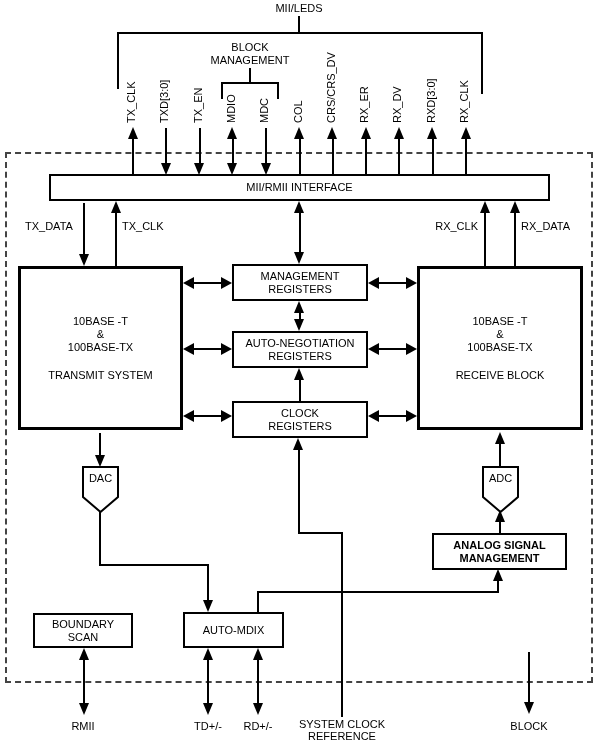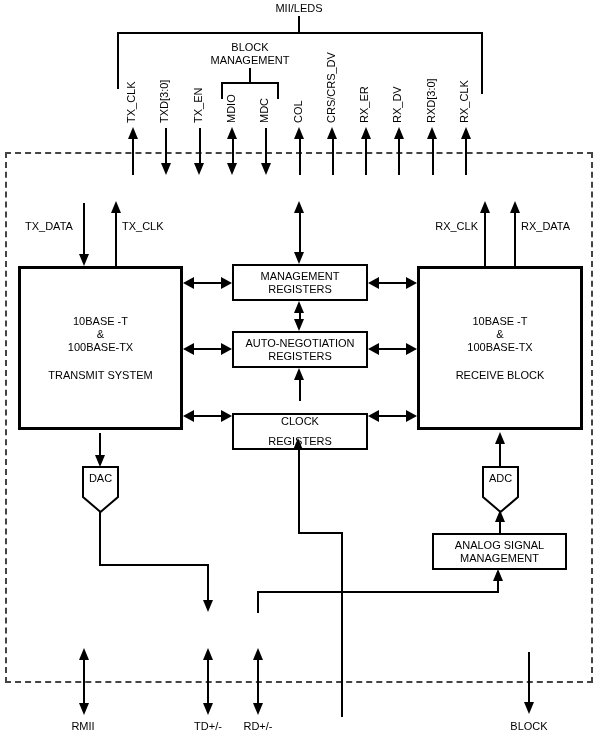--- a/index.html
+++ b/index.html
@@ -76,20 +76,23 @@
       <div class="v" style="left: 398.4px; top: 139px; height: 36px;"></div>
       <div class="tu" style="left: 393.9px; top: 127px;"></div>
       <div class="vlabel" style="left: 424.7px; top: 37px; height: 86px; width: 16px;">RXD[3:0]</div>
       <div class="v" style="left: 431.7px; top: 139px; height: 36px;"></div>
       <div class="tu" style="left: 427.2px; top: 127px;"></div>
       <div class="vlabel" style="left: 458px; top: 37px; height: 86px; width: 16px;">RX_CLK</div>
       <div class="v" style="left: 465px; top: 139px; height: 36px;"></div>
       <div class="tu" style="left: 460.5px; top: 127px;"></div>
     </div>
 
+  <div class="box" style="left:49px;top:174px;width:497px;height:23px;">
+    <span>MII/RMII INTERFACE</span>
+  </div>
 
   <div class="v" style="left:83px;top:203px;height:52px;"></div>
   <div class="td" style="left:78.5px;top:254px;"></div>
   <div class="lbl" style="left:25px;top:220px;">TX_DATA</div>
 
   <div class="tu" style="left:110.5px;top:201px;"></div>
   <div class="v" style="left:115px;top:212px;height:54px;"></div>
   <div class="lbl" style="left:122px;top:220px;">TX_CLK</div>
 
   <div class="tu" style="left:294px;top:201px;"></div>
@@ -120,21 +123,21 @@
   <div class="box" style="left:232px;top:264px;width:132px;height:33px;">
     <span>MANAGEMENT</span>
     <span>REGISTERS</span>
   </div>
 
   <div class="box" style="left:232px;top:331px;width:132px;height:33px;">
     <span>AUTO-NEGOTIATION</span>
     <span>REGISTERS</span>
   </div>
 
-  <div class="box" style="left:232px;top:413px;width:132px;height:33px;justify-content:space-between;">
+  <div class="box" style="left:232px;top:401px;width:132px;height:33px;">
     <span>CLOCK</span>
     <span>REGISTERS</span>
   </div>
 
   <div class="tl" style="left:183px;top:277px;"></div>
   <div class="h" style="left:193px;top:282px;width:29px;"></div>
   <div class="tr" style="left:221px;top:277px;"></div>
   <div class="tl" style="left:368px;top:277px;"></div>
   <div class="h" style="left:378px;top:282px;width:29px;"></div>
   <div class="tr" style="left:406px;top:277px;"></div>
@@ -176,44 +179,55 @@
 
   <div class="tu" style="left:494.5px;top:432px;"></div>
   <div class="v" style="left:499px;top:443px;height:24px;"></div>
   <svg class="penta" width="37" height="47" style="left:482px;top:466px;" viewBox="0 0 37 47">
     <polygon points="1,1 36,1 36,31 18.5,46 1,31" fill="#fff" stroke="#000" stroke-width="2"></polygon>
   </svg>
   <div class="penta-lbl" style="left:482px;top:472px;width:37px;">ADC</div>
   <div class="tu" style="left:494.5px;top:510px;"></div>
   <div class="v" style="left:499px;top:521px;height:13px;"></div>
 
-  <div class="box" style="left:432px;top:533px;width:131px;height:33px;">
+  <div class="box" style="left:432px;top:533px;width:131px;height:33px;font-weight:bold;">
     <span>ANALOG SIGNAL</span>
     <span>MANAGEMENT</span>
   </div>
 
   <div class="v" style="left:257px;top:591px;height:22px;"></div>
   <div class="h" style="left:257px;top:591px;width:242px;"></div>
   <div class="v" style="left:497px;top:580px;height:13px;"></div>
   <div class="tu" style="left:492.5px;top:569px;"></div>
 
+  <div class="box" style="left:183px;top:612px;width:97px;height:32px;">
+    <span>AUTO-MDIX</span>
+  </div>
 
   <div class="tu" style="left:202.5px;top:648px;"></div>
   <div class="v" style="left:207px;top:658px;height:47px;"></div>
   <div class="td" style="left:202.5px;top:703px;"></div>
   <div class="lbl c" style="left:183px;top:720px;width:50px;">TD+/-</div>
 
   <div class="tu" style="left:252.5px;top:648px;"></div>
   <div class="v" style="left:257px;top:658px;height:47px;"></div>
   <div class="td" style="left:252.5px;top:703px;"></div>
   <div class="lbl c" style="left:233px;top:720px;width:50px;">RD+/-</div>
 
   <div class="h" style="left:298px;top:532px;width:45px;"></div>
   <div class="v" style="left:341px;top:532px;height:185px;"></div>
-
+  <div class="lbl c" style="left:287px;top:718px;width:110px;line-height:12px;">
+    <span>SYSTEM CLOCK</span><br>
+    <span>REFERENCE</span>
+  </div>
+
+  <div class="box" style="left:33px;top:613px;width:96px;height:31px;">
+    <span>BOUNDARY</span>
+    <span>SCAN</span>
+  </div>
   <div class="tu" style="left:78.5px;top:648px;"></div>
   <div class="v" style="left:83px;top:658px;height:47px;"></div>
   <div class="td" style="left:78.5px;top:703px;"></div>
   <div class="lbl c" style="left:57px;top:720px;width:52px;">RMII</div>
 
   <div class="v" style="left:528px;top:652px;height:52px;"></div>
   <div class="td" style="left:523.5px;top:702px;"></div>
   <div class="lbl c" style="left:503px;top:720px;width:52px;">BLOCK</div>
 
 </div>

